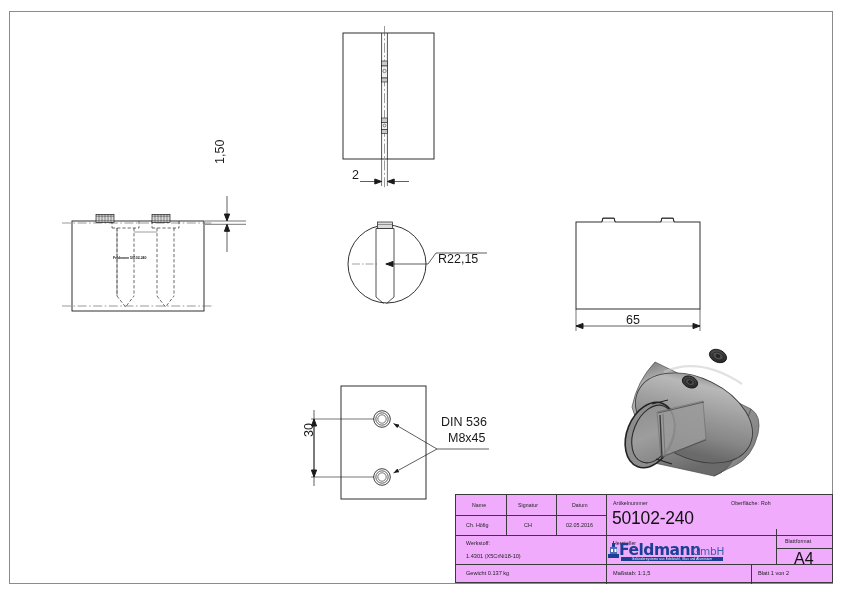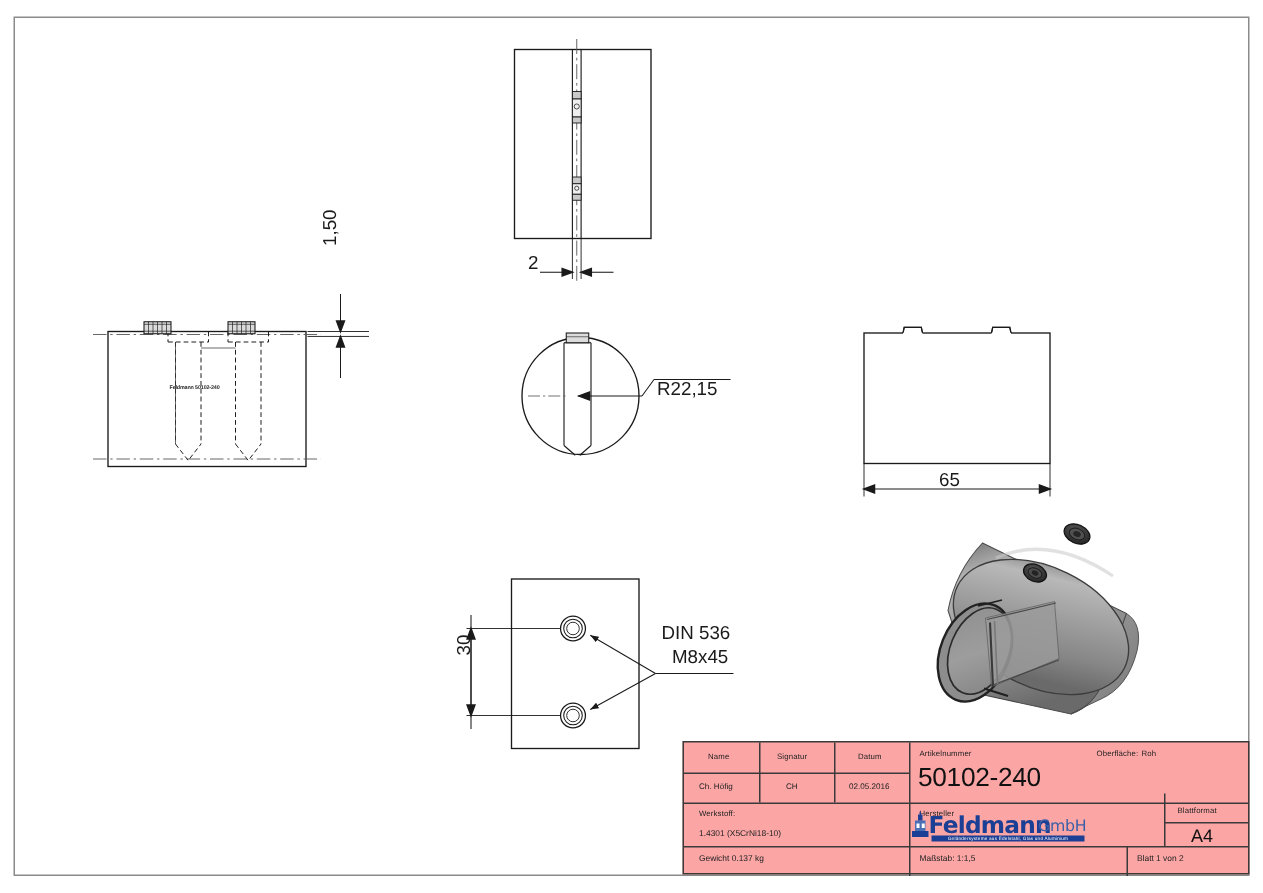--- a/index.html
+++ b/index.html
@@ -42,21 +42,21 @@
   }
   
   #titleblock {
     position: absolute;
     left: 455px;
     top: 494px;
     width: 378px;
     height: 89px;
     border: 1px solid #3a3a3a;
     box-sizing: border-box;
-    background: #fca5a5;
+    background: #f0abfc;
   }
   .tb-line-v {
     position: absolute;
     width: 1px;
     background: #3a3a3a;
   }
   .tb-line-h {
     position: absolute;
     height: 1px;
     background: #3a3a3a;
@@ -83,21 +83,21 @@
   }
   #artikelnummer {
     position: absolute;
     font-size: 17.5px;
     color: #111;
     letter-spacing: -0.2px;
     white-space: nowrap;
   }
   #blattformat-val {
     position: absolute;
-    font-size: 12px;
+    font-size: 16px;
     color: #111;
     white-space: nowrap;
   }
   
   #logo {
     position: absolute;
     left: 607px;
     top: 541px;
     width: 122px;
     height: 19px;

